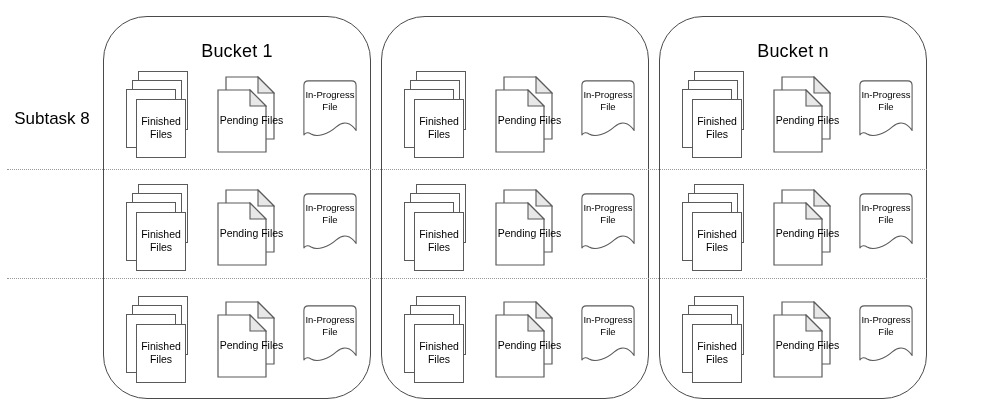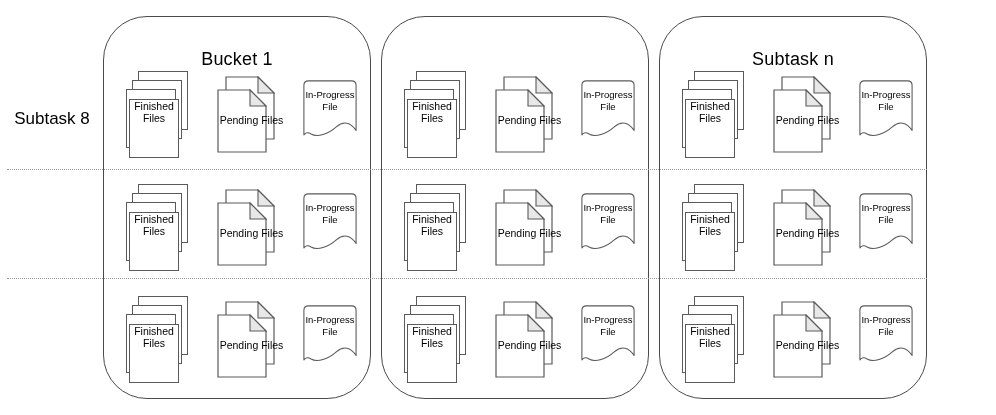--- a/index.html
+++ b/index.html
@@ -22,35 +22,35 @@
   .subtask-label.pos-2{top:317px}
 
   
   .separator{position:absolute;left:7px;width:920px;height:0;border-top:1.5px dotted var(--sep);z-index:3}
   .separator.sep-0{top:169px}
   .separator.sep-1{top:278px}
 
   
   .buckets-row{position:absolute;left:103px;top:16px;display:flex;gap:10px;z-index:1}
   .bucket{position:relative;width:268px;height:383px;border:1.4px solid var(--bucket-stroke);border-radius:44px;background:transparent}
-  .bucket-title{margin:8px;position:absolute;top:24px;left:0;right:0;text-align:center;font-size:18px;font-weight:400;letter-spacing:.2px}
+  .bucket-title{margin:0;position:absolute;top:24px;left:0;right:0;text-align:center;font-size:18px;font-weight:400;letter-spacing:.2px}
   .rows{position:absolute;inset:0}
 
   .subtask-cell{position:absolute;left:0;right:0;display:flex;align-items:center;justify-content:space-between;padding:0 13px 0 16px}
   .subtask-cell.row-0{top:44px;height:106px}
   .subtask-cell.row-1{top:156px;height:108px}
   .subtask-cell.row-2{top:266px;height:112px}
 
   
   .stack-finished{position:relative;width:68px;height:87px}
   .fpage{position:absolute;width:50px;height:59px;background:#fff;border:1px solid var(--stroke)}
   .fpage.fp1{right:0;top:0}
   .fpage.fp2{right:6px;top:9px}
   .fpage.fp3{right:12px;top:18px}
-  .fpage.ffront{left:9px;top:28px;display:flex;align-items:flex-start;justify-content:center}
+  .fpage.ffront{left:16px;top:28px;display:flex;align-items:center;justify-content:center}
   .page-label{font-size:10.5px;line-height:1.2;text-align:center;padding:0 3px}
 
   
   .stack-pending{position:relative;width:58px;height:77px}
   .ppage{position:absolute;width:50px;height:64px;display:block}
   .ppage.pback{right:0;top:0}
   .ppage.pfront{left:0;top:13px}
   .pending-label-wrap{position:absolute;left:0;top:13px;width:70px;height:64px;display:flex;align-items:center;justify-content:center}
   .page-shape{fill:#ffffff;stroke:var(--stroke);stroke-width:1.2}
   .fold-shape{fill:var(--fold);stroke:var(--stroke);stroke-width:1.1}
@@ -255,21 +255,21 @@
       <svg viewBox="0 0 60 68">
         <path class="doc-shape" d="M6,1 H54 Q59,1 59,6 V56 C53,47 45,45 37,52 C28,60 16,64 9,60 C6,58 3,58 1,61 V6 Q1,1 6,1 Z"></path>
       </svg>
       <div class="inprogress-label">In-Progress File</div>
     </div>
   </div>
 </div>
   </section>
 
   <section class="bucket">
-    <h2 class="bucket-title">Subtask n</h2>
+    <h2 class="bucket-title">Bucket n</h2>
     <div class="rows">
   <div class="subtask-cell row-0">
     <div class="stack-finished">
       <div class="fpage fp1"></div>
       <div class="fpage fp2"></div>
       <div class="fpage fp3"></div>
       <div class="fpage ffront">
         <span class="page-label">Finished Files</span>
       </div>
     </div>

